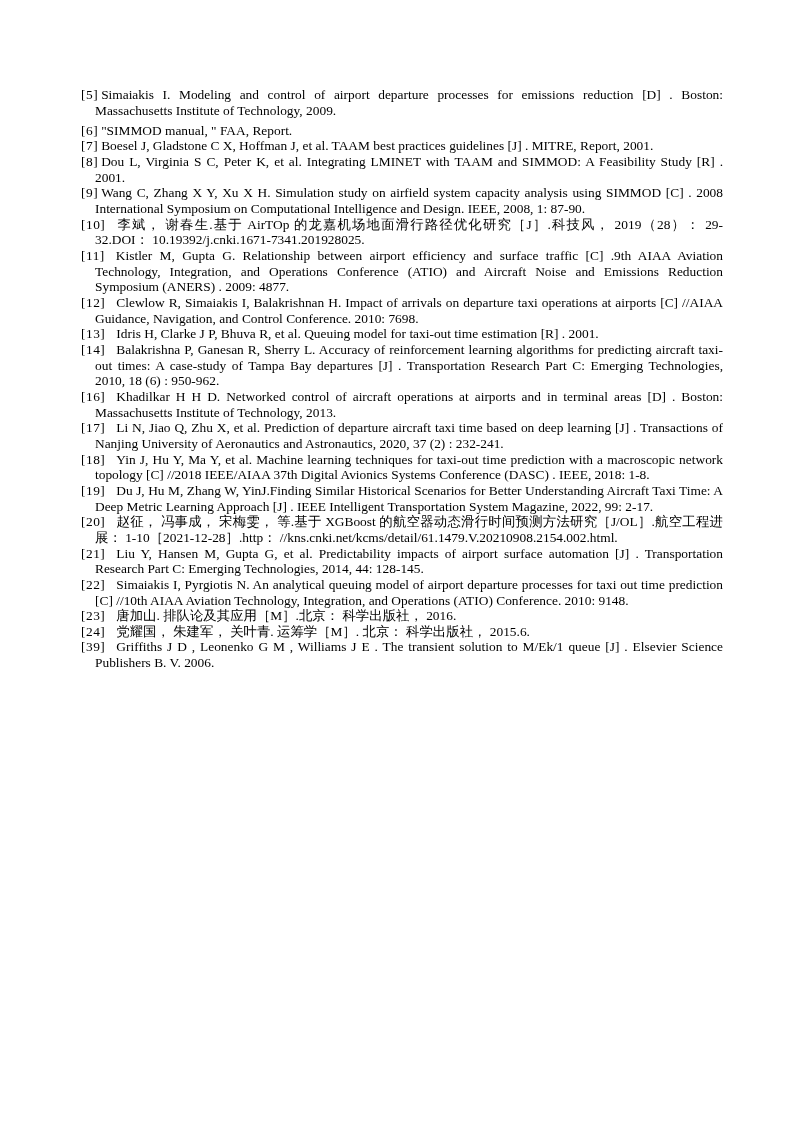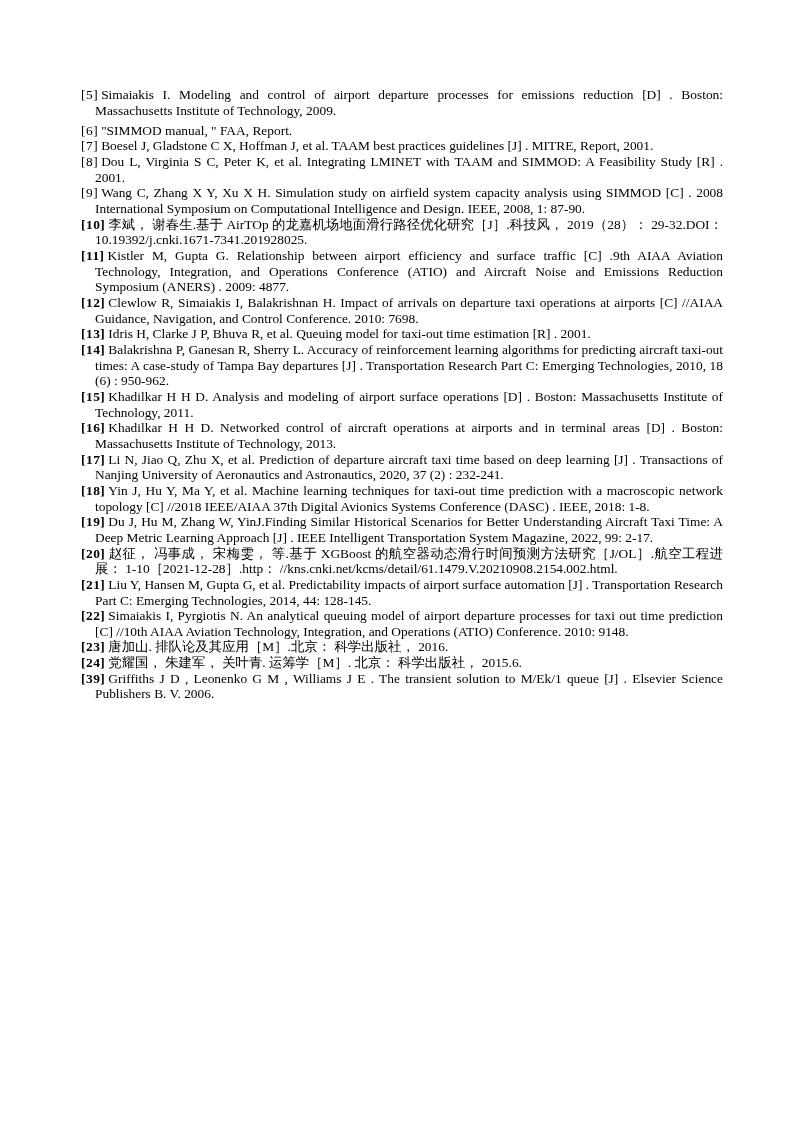--- a/index.html
+++ b/index.html
@@ -25,43 +25,41 @@
     padding-left: 14px;
     text-indent: -14px;
     text-align: justify;
   }
   .ref .num {
     letter-spacing: 0.5px;
     margin-right: 3px;
     white-space: nowrap;
   }
   .ref.d2 .num {
-    margin-right: 3px;
-    font-weight: bold;
+    margin-right: 11px;
   }
   .ref.sp-after {
     margin-bottom: 4.5px;
   }
 </style>
 </head>
 <body>
 
 <div class="page">
   <div class="refs">
     <p class="ref d1 sp-after"><span class="num">[5]</span><span class="txt">Simaiakis I. Modeling and control of airport departure processes for emissions reduction [D] . Boston: Massachusetts Institute of Technology, 2009.</span></p>
     <p class="ref d1"><span class="num">[6]</span><span class="txt">"SIMMOD manual, " FAA, Report.</span></p>
     <p class="ref d1"><span class="num">[7]</span><span class="txt">Boesel J, Gladstone C X, Hoffman J, et al. TAAM best practices guidelines [J] . MITRE, Report, 2001.</span></p>
     <p class="ref d1"><span class="num">[8]</span><span class="txt">Dou L, Virginia S C, Peter K, et al. Integrating LMINET with TAAM and SIMMOD: A Feasibility Study [R] . 2001.</span></p>
     <p class="ref d1"><span class="num">[9]</span><span class="txt">Wang C, Zhang X Y, Xu X H. Simulation study on airfield system capacity analysis using SIMMOD [C] . 2008 International Symposium on Computational Intelligence and Design. IEEE, 2008, 1: 87-90.</span></p>
     <p class="ref d2"><span class="num">[10]</span><span class="txt">李斌， 谢春生.基于 AirTOp 的龙嘉机场地面滑行路径优化研究［J］.科技风， 2019（28）： 29-32.DOI： 10.19392/j.cnki.1671-7341.201928025.</span></p>
     <p class="ref d2"><span class="num">[11]</span><span class="txt">Kistler M, Gupta G. Relationship between airport efficiency and surface traffic [C] .9th AIAA Aviation Technology, Integration, and Operations Conference (ATIO) and Aircraft Noise and Emissions Reduction Symposium (ANERS) . 2009: 4877.</span></p>
     <p class="ref d2"><span class="num">[12]</span><span class="txt">Clewlow R, Simaiakis I, Balakrishnan H. Impact of arrivals on departure taxi operations at airports [C] //AIAA Guidance, Navigation, and Control Conference. 2010: 7698.</span></p>
     <p class="ref d2"><span class="num">[13]</span><span class="txt">Idris H, Clarke J P, Bhuva R, et al. Queuing model for taxi-out time estimation [R] . 2001.</span></p>
     <p class="ref d2"><span class="num">[14]</span><span class="txt">Balakrishna P, Ganesan R, Sherry L. Accuracy of reinforcement learning algorithms for predicting aircraft taxi-out times: A case-study of Tampa Bay departures [J] . Transportation Research Part C: Emerging Technologies, 2010, 18 (6) : 950-962.</span></p>
-    <p class="ref d2"><span class="num">[15]</span><span class="txt">Khadilkar H H D. Analysis and modeling of airport surface operations [D] . Boston: Massachusetts Institute of Technology, 2011.</span></p>
     <p class="ref d2"><span class="num">[16]</span><span class="txt">Khadilkar H H D. Networked control of aircraft operations at airports and in terminal areas [D] . Boston: Massachusetts Institute of Technology, 2013.</span></p>
     <p class="ref d2"><span class="num">[17]</span><span class="txt">Li N, Jiao Q, Zhu X, et al. Prediction of departure aircraft taxi time based on deep learning [J] . Transactions of Nanjing University of Aeronautics and Astronautics, 2020, 37 (2) : 232-241.</span></p>
     <p class="ref d2"><span class="num">[18]</span><span class="txt">Yin J, Hu Y, Ma Y, et al. Machine learning techniques for taxi-out time prediction with a macroscopic network topology [C] //2018 IEEE/AIAA 37th Digital Avionics Systems Conference (DASC) . IEEE, 2018: 1-8.</span></p>
     <p class="ref d2"><span class="num">[19]</span><span class="txt">Du J, Hu M, Zhang W, YinJ.Finding Similar Historical Scenarios for Better Understanding Aircraft Taxi Time: A Deep Metric Learning Approach [J] . IEEE Intelligent Transportation System Magazine, 2022, 99: 2-17.</span></p>
     <p class="ref d2"><span class="num">[20]</span><span class="txt">赵征， 冯事成， 宋梅雯， 等.基于 XGBoost 的航空器动态滑行时间预测方法研究［J/OL］.航空工程进展： 1-10［2021-12-28］.http： //kns.cnki.net/kcms/detail/61.1479.V.20210908.2154.002.html.</span></p>
     <p class="ref d2"><span class="num">[21]</span><span class="txt">Liu Y, Hansen M, Gupta G, et al. Predictability impacts of airport surface automation [J] . Transportation Research Part C: Emerging Technologies, 2014, 44: 128-145.</span></p>
     <p class="ref d2"><span class="num">[22]</span><span class="txt">Simaiakis I, Pyrgiotis N. An analytical queuing model of airport departure processes for taxi out time prediction [C] //10th AIAA Aviation Technology, Integration, and Operations (ATIO) Conference. 2010: 9148.</span></p>
     <p class="ref d2"><span class="num">[23]</span><span class="txt">唐加山. 排队论及其应用［M］.北京： 科学出版社， 2016.</span></p>
     <p class="ref d2"><span class="num">[24]</span><span class="txt">党耀国， 朱建军， 关叶青. 运筹学［M］. 北京： 科学出版社， 2015.6.</span></p>
     <p class="ref d2"><span class="num">[39]</span><span class="txt">Griffiths J D , Leonenko G M , Williams J E . The transient solution to M/Ek/1 queue [J] . Elsevier Science Publishers B. V. 2006.</span></p>

